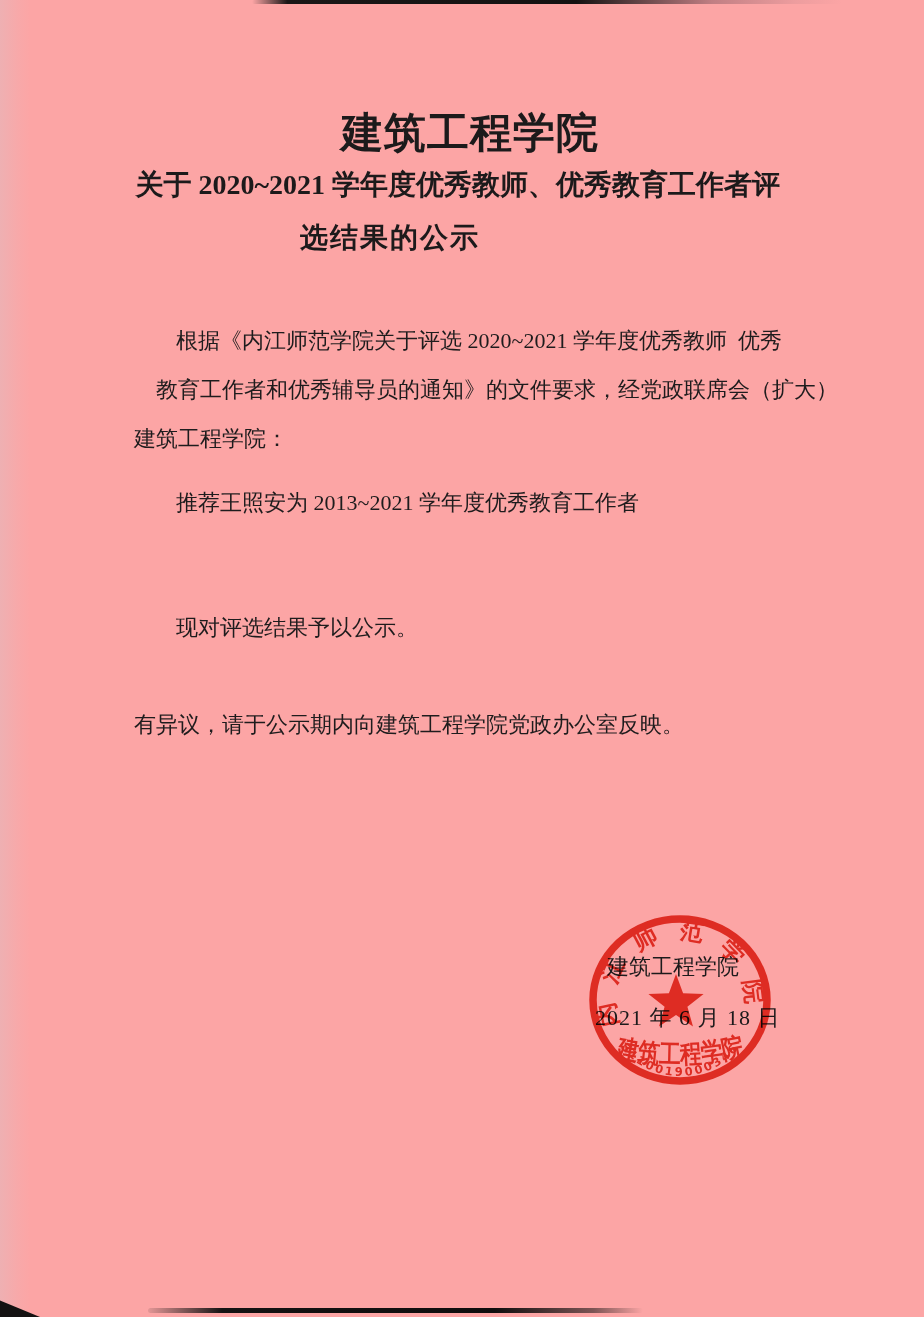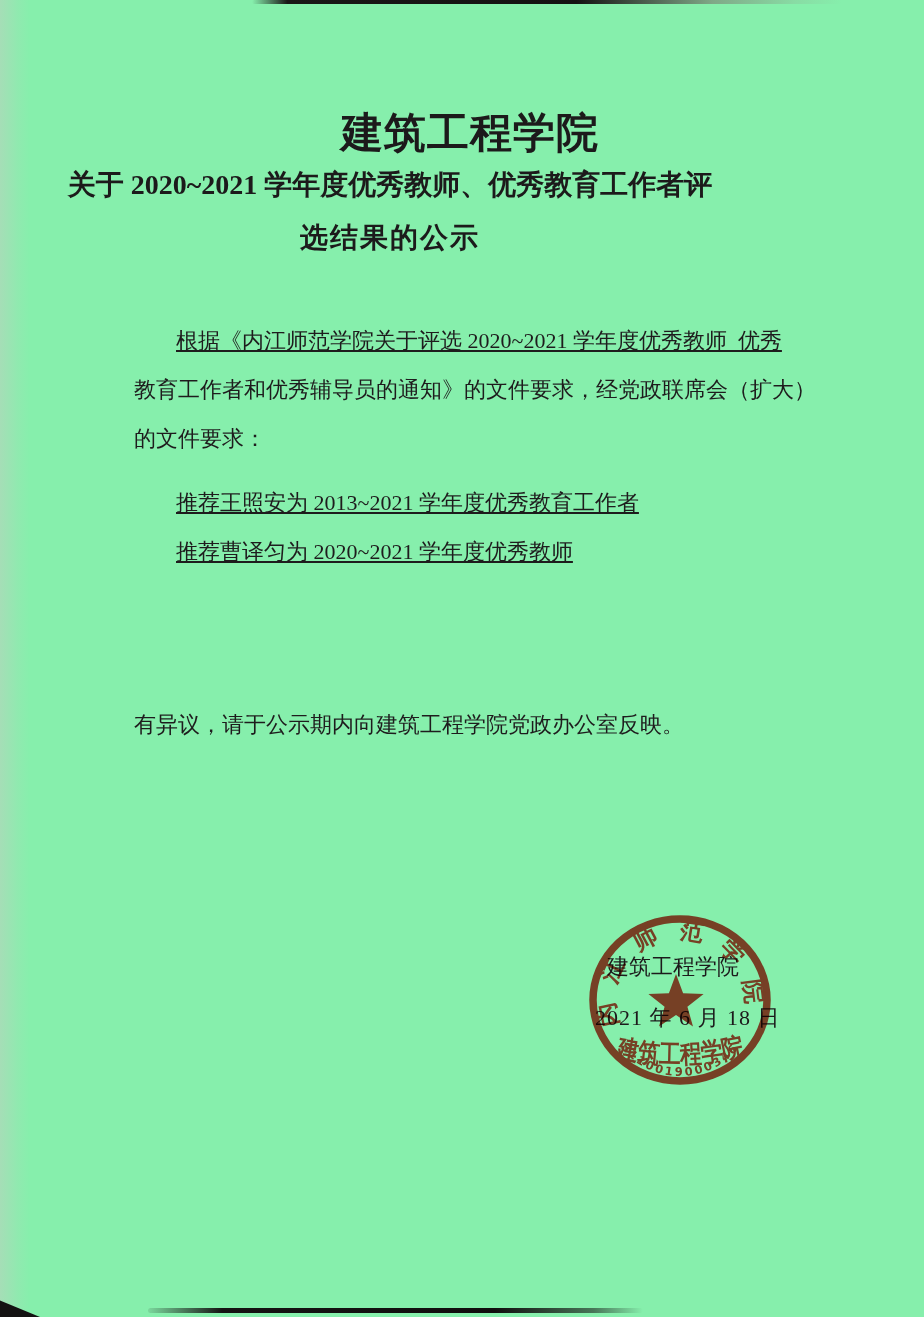--- a/index.html
+++ b/index.html
@@ -3,21 +3,21 @@
 <meta charset="utf-8">
 <style>
   html,body{margin:0;padding:0;}
   body{
     width:924px;height:1317px;overflow:hidden;
     background:#f4f2f1;
     font-family:"Liberation Serif","DejaVu Serif",serif;
   }
   .page{
     position:relative;width:924px;height:1317px;
-    background:#86efac;
+    background:#fca5a5;
     color:#1c1a1b;
   }
   
   .edge-shadow-left{
     position:absolute;left:0;top:0;width:30px;height:100%;
     background:linear-gradient(to right, rgba(216,194,200,0.38), rgba(216,194,200,0.12) 60%, rgba(216,194,200,0));
     pointer-events:none;
   }
   .scan-line-top{
     position:absolute;left:252px;top:0;width:590px;height:4px;border-radius:2px;
@@ -32,26 +32,26 @@
     background:#141212;
     clip-path:polygon(0 22%, 0 100%, 100% 100%);
   }
   
   .tline{position:absolute;white-space:pre;line-height:1;}
   .doc-title{
     left:0;top:112px;width:924px;text-align:center;
     font-size:42px;font-weight:bold;letter-spacing:1px;
     transform:translateX(8px);
   }
-  .doc-subtitle1{left:0;top:171px;width:780px;text-align:center;font-size:28px;font-weight:bold;}
+  .doc-subtitle1{left:0;top:171px;width:780px;text-align:right;font-size:28px;font-weight:bold;}
   .doc-subtitle2{left:0;top:224px;width:780px;text-align:center;font-size:28px;font-weight:bold;letter-spacing:2px;}
   .body-line{font-size:22px;color:#1e1c1d;}
   .lm{left:134px;}   
-  .ind{left:176px;text-decoration:underline;}  
-  .b1{top:330px;} .b2{top:379px;} .b3{top:428px;}
+  .ind{left:176px;}  
+  .b1{top:330px;} .b2{top:379px;margin-left:22px;} .b3{top:428px;}
   .r1{top:492px;} .r2{top:541px;}
   .p1{top:617px;} .p2{top:666px;} .p3{top:714px;text-align:center;}
   .sig-org{left:607px;top:956px;font-size:22px;z-index:5;}
   .sig-date{left:595px;top:1007px;font-size:22px;z-index:5;letter-spacing:1px;}
   
   .seal{
     position:absolute;left:565px;top:890px;width:230px;height:220px;
     z-index:6;mix-blend-mode:multiply;opacity:0.93;
   }
   .seal .ring{fill:none;stroke:var(--seal-color,#df3526);stroke-width:7.5;}
@@ -80,25 +80,25 @@
   <div class="scan-line-top"></div>
   <div class="scan-line-bottom"></div>
   <div class="corner-mark-bl"></div>
 
   <div class="tline doc-title">建筑工程学院</div>
   <div class="tline doc-subtitle1">关于 2020~2021 学年度优秀教师、优秀教育工作者评</div>
   <div class="tline doc-subtitle2">选结果的公示</div>
 
   <div class="tline body-line ind b1">根据《内江师范学院关于评选 2020~2021 学年度优秀教师  优秀</div>
   <div class="tline body-line lm b2">教育工作者和优秀辅导员的通知》的文件要求，经党政联席会（扩大）</div>
-  <div class="tline body-line lm b3">的文件要求：</div>
+  <div class="tline body-line lm b3">建筑工程学院：</div>
 
   <div class="tline body-line ind r1">推荐王照安为 2013~2021 学年度优秀教育工作者</div>
-  <div class="tline body-line ind r2">推荐曹译匀为 2020~2021 学年度优秀教师</div>
 
+  <div class="tline body-line ind p1">现对评选结果予以公示。</div>
   <div class="tline body-line lm p3">有异议，请于公示期内向建筑工程学院党政办公室反映。</div>
 
   <div class="tline sig-org">建筑工程学院</div>
   <div class="tline sig-date">2021 年 6 月 18 日</div>
 
   <svg class="seal" viewBox="0 0 230 220" aria-hidden="true">
     <ellipse class="ring" cx="115" cy="110" rx="87" ry="81"></ellipse>
     <g id="ring-chars">
         <text class="ring-char" transform="translate(42.6 124.6) rotate(-102)">内</text>
         <text class="ring-char" transform="translate(47.9 80.4) rotate(-65)">江</text>

